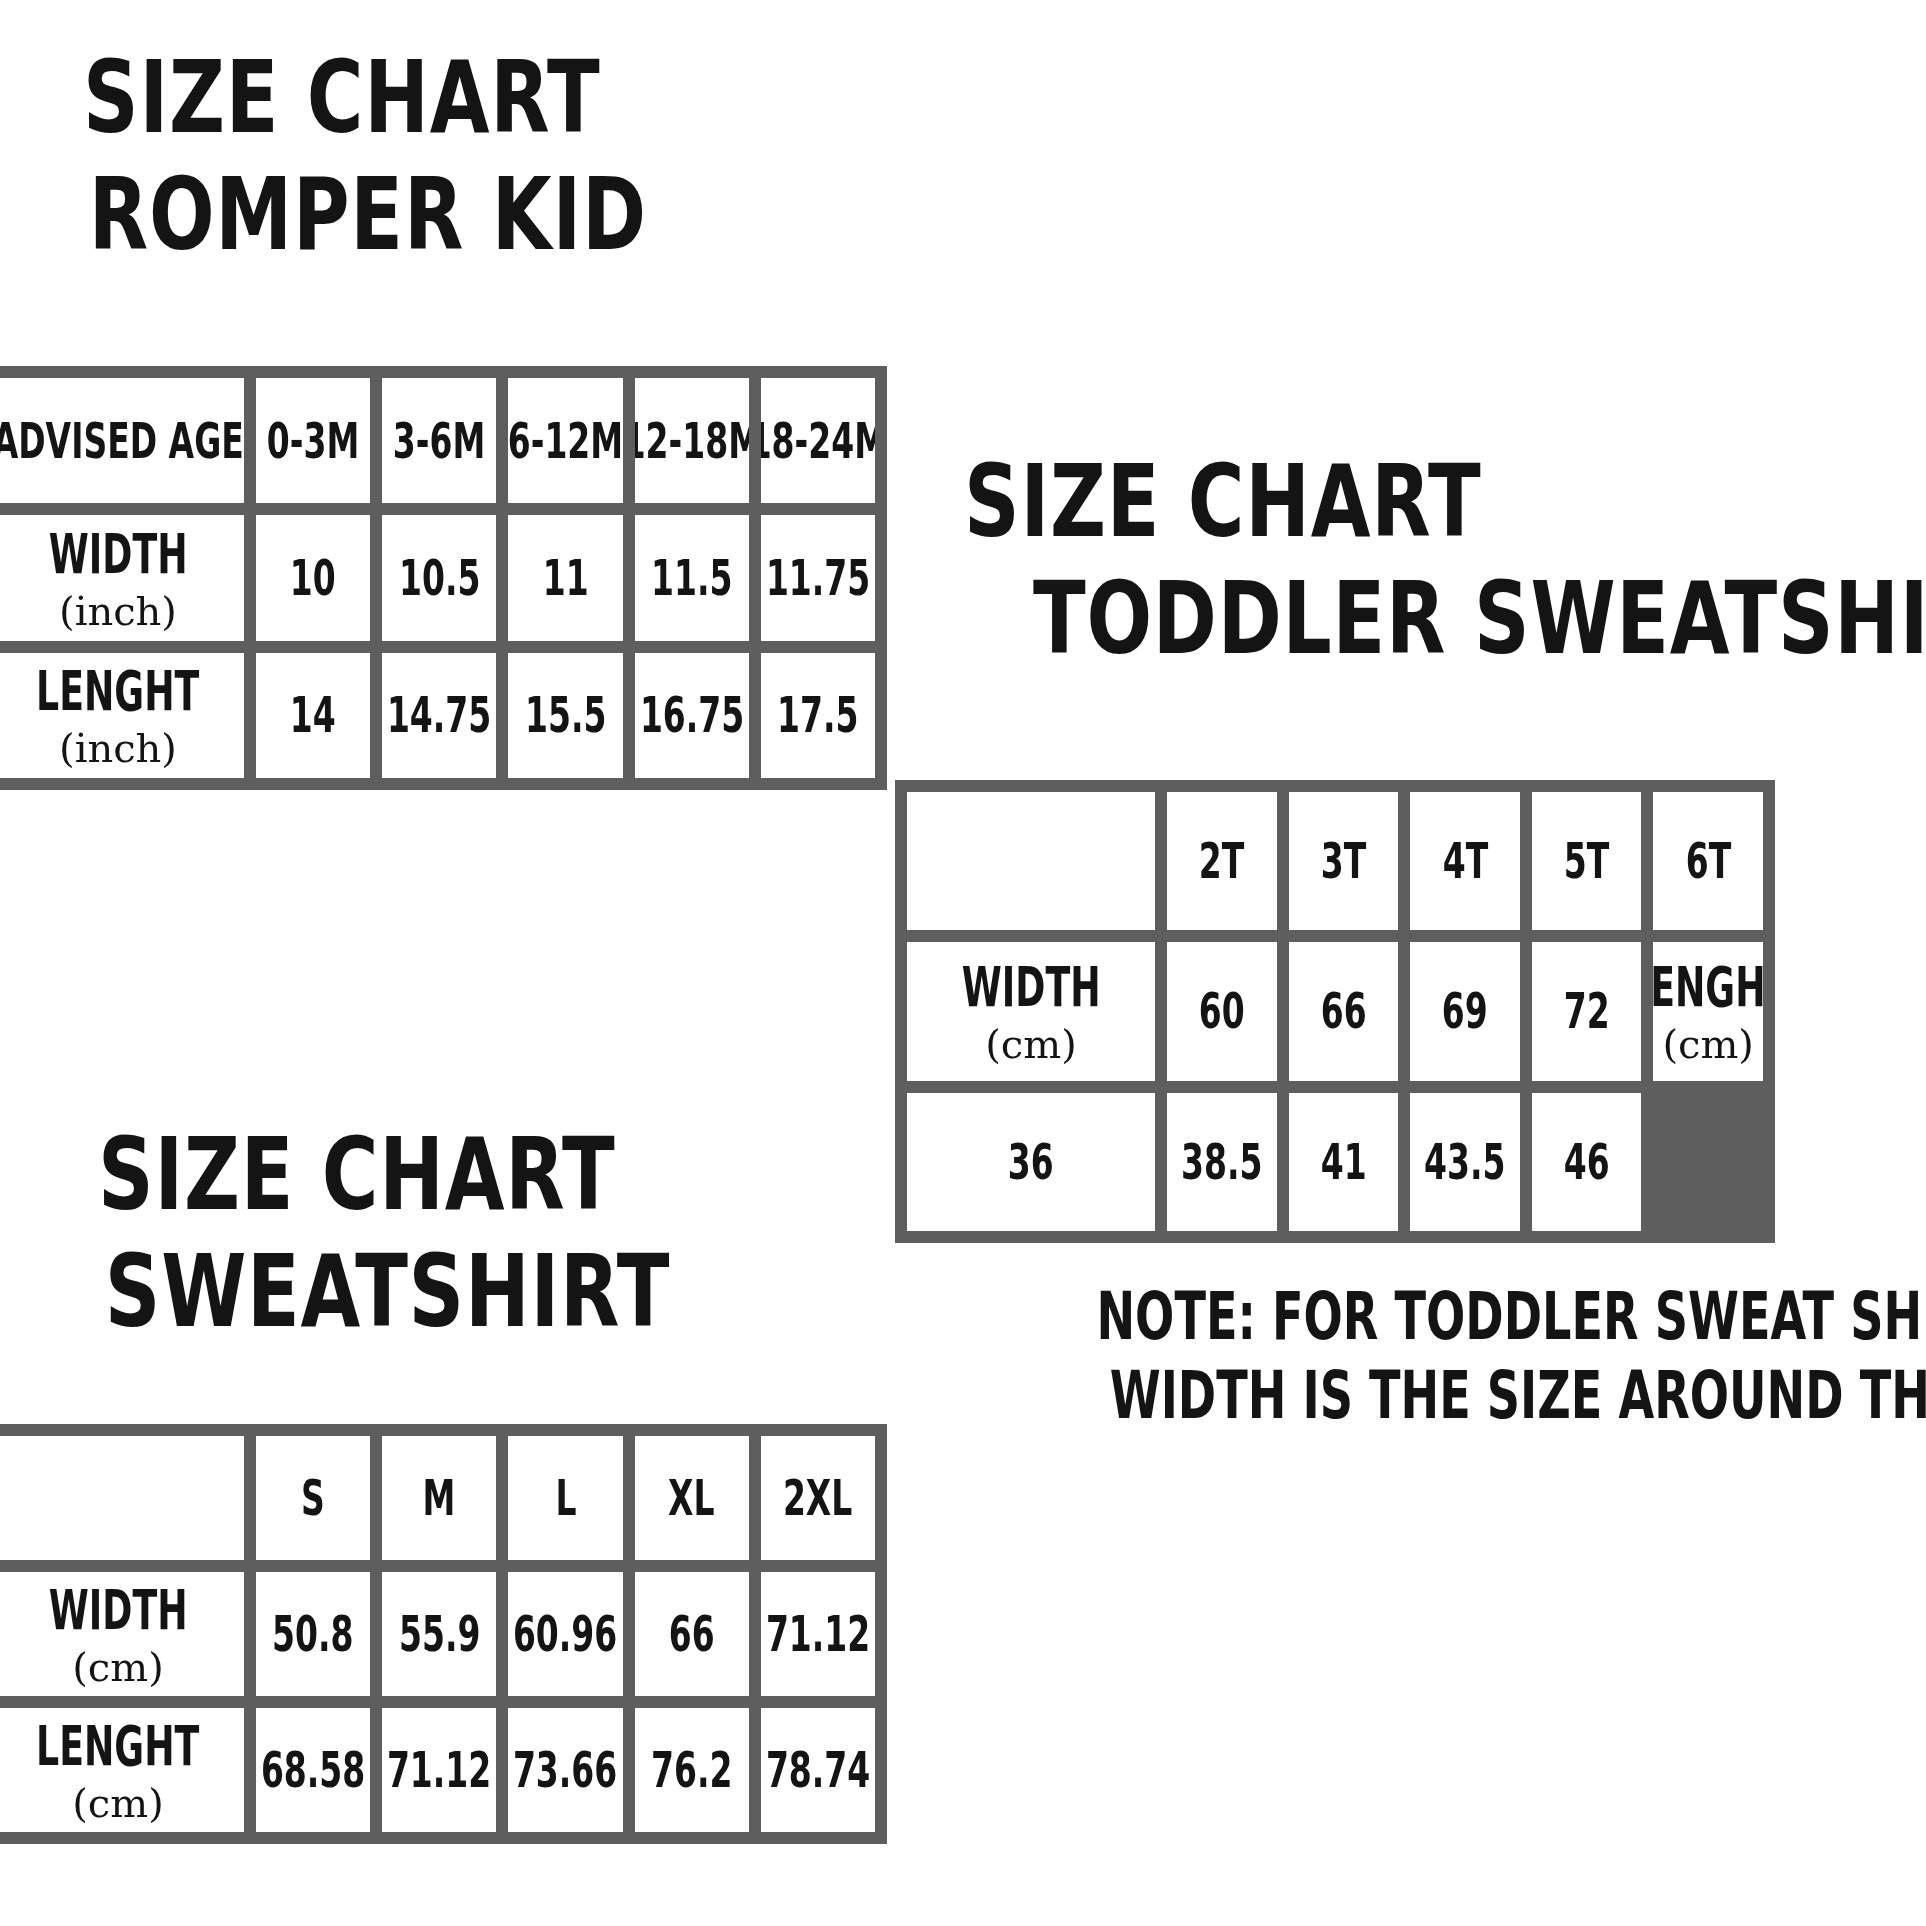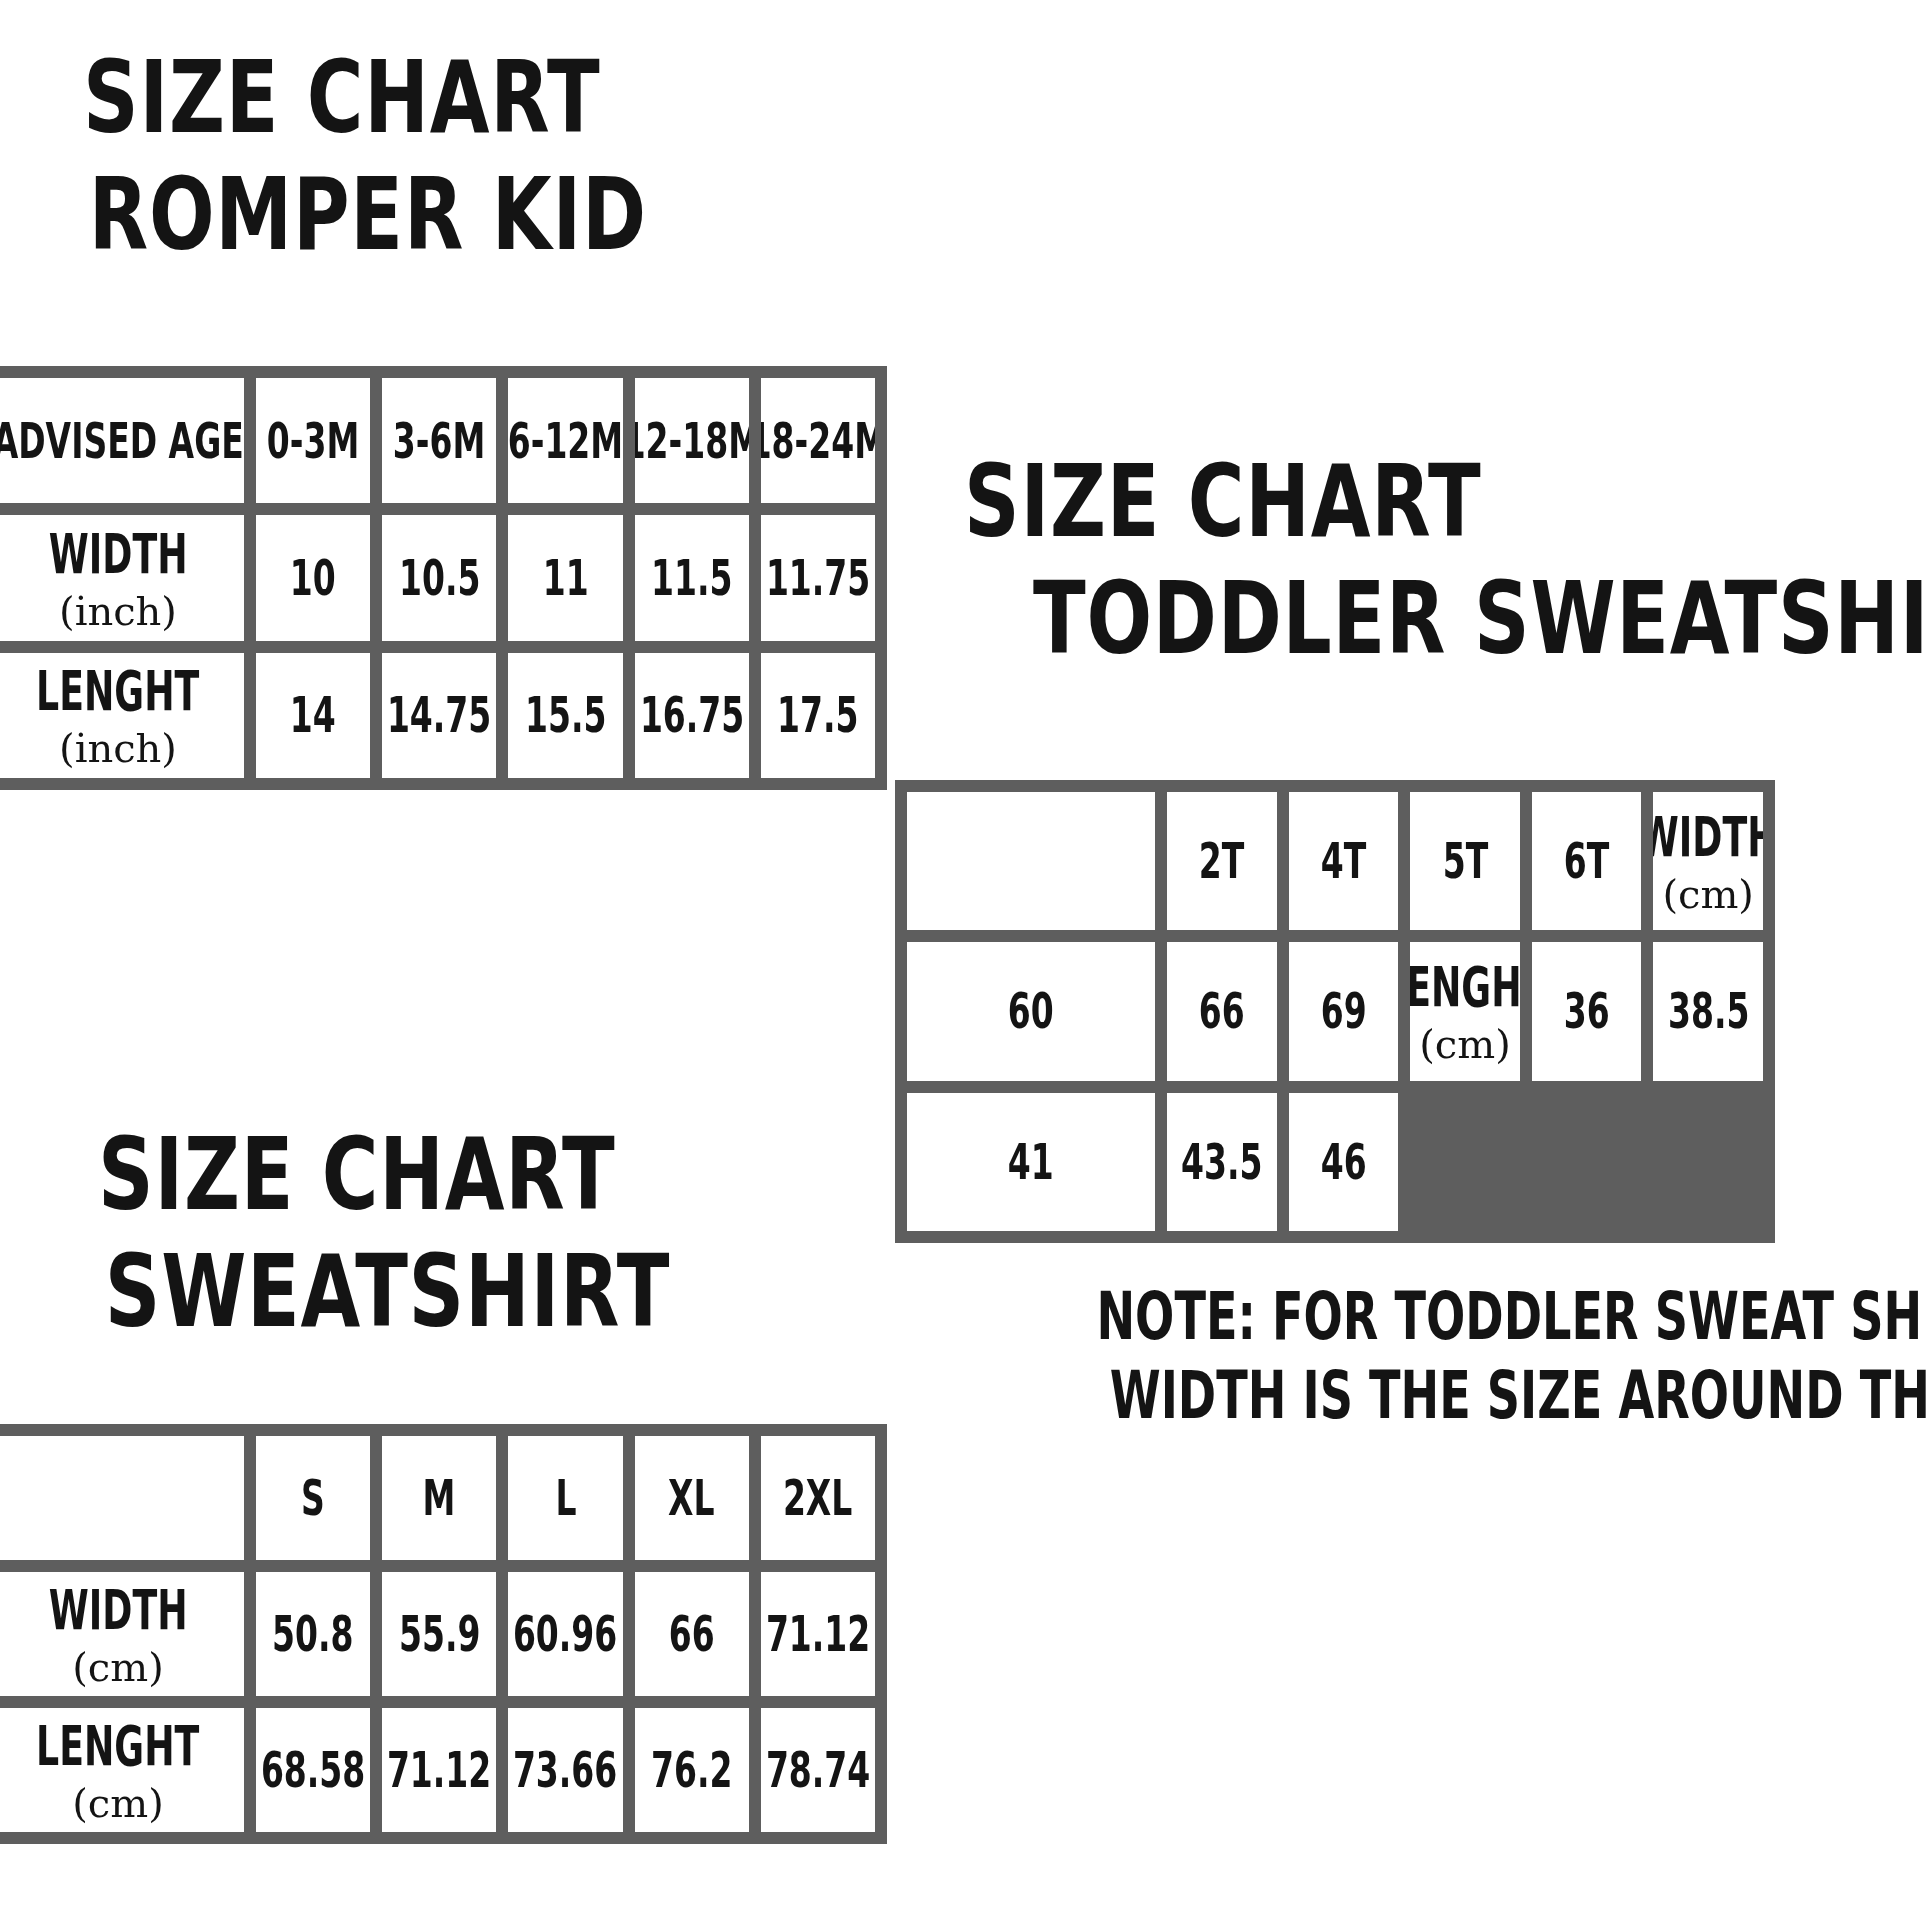--- a/index.html
+++ b/index.html
@@ -106,40 +106,46 @@
 </div>
 
 <div id="toddler-table" class="size-table cols-b" style="left:895px;top:780px;width:880px;height:463px;">
     <div class="cell head">
       <span class="dt"></span>
     </div>
     <div class="cell head">
       <span class="dt">2T</span>
     </div>
     <div class="cell head">
+      <span class="dt">3T</span>
+    </div>
+    <div class="cell head">
       <span class="dt">4T</span>
     </div>
     <div class="cell head">
       <span class="dt">5T</span>
     </div>
     <div class="cell head">
       <span class="dt">6T</span>
     </div>
     <div class="cell label-cell">
       <span class="dt">WIDTH</span>
       <span class="unit">(cm)</span>
     </div>
     <div class="cell">
       <span class="dt">60</span>
     </div>
     <div class="cell">
       <span class="dt">66</span>
     </div>
     <div class="cell">
       <span class="dt">69</span>
+    </div>
+    <div class="cell">
+      <span class="dt">72</span>
     </div>
     <div class="cell label-cell">
       <span class="dt">LENGHT</span>
       <span class="unit">(cm)</span>
     </div>
     <div class="cell">
       <span class="dt">36</span>
     </div>
     <div class="cell">
       <span class="dt">38.5</span>

